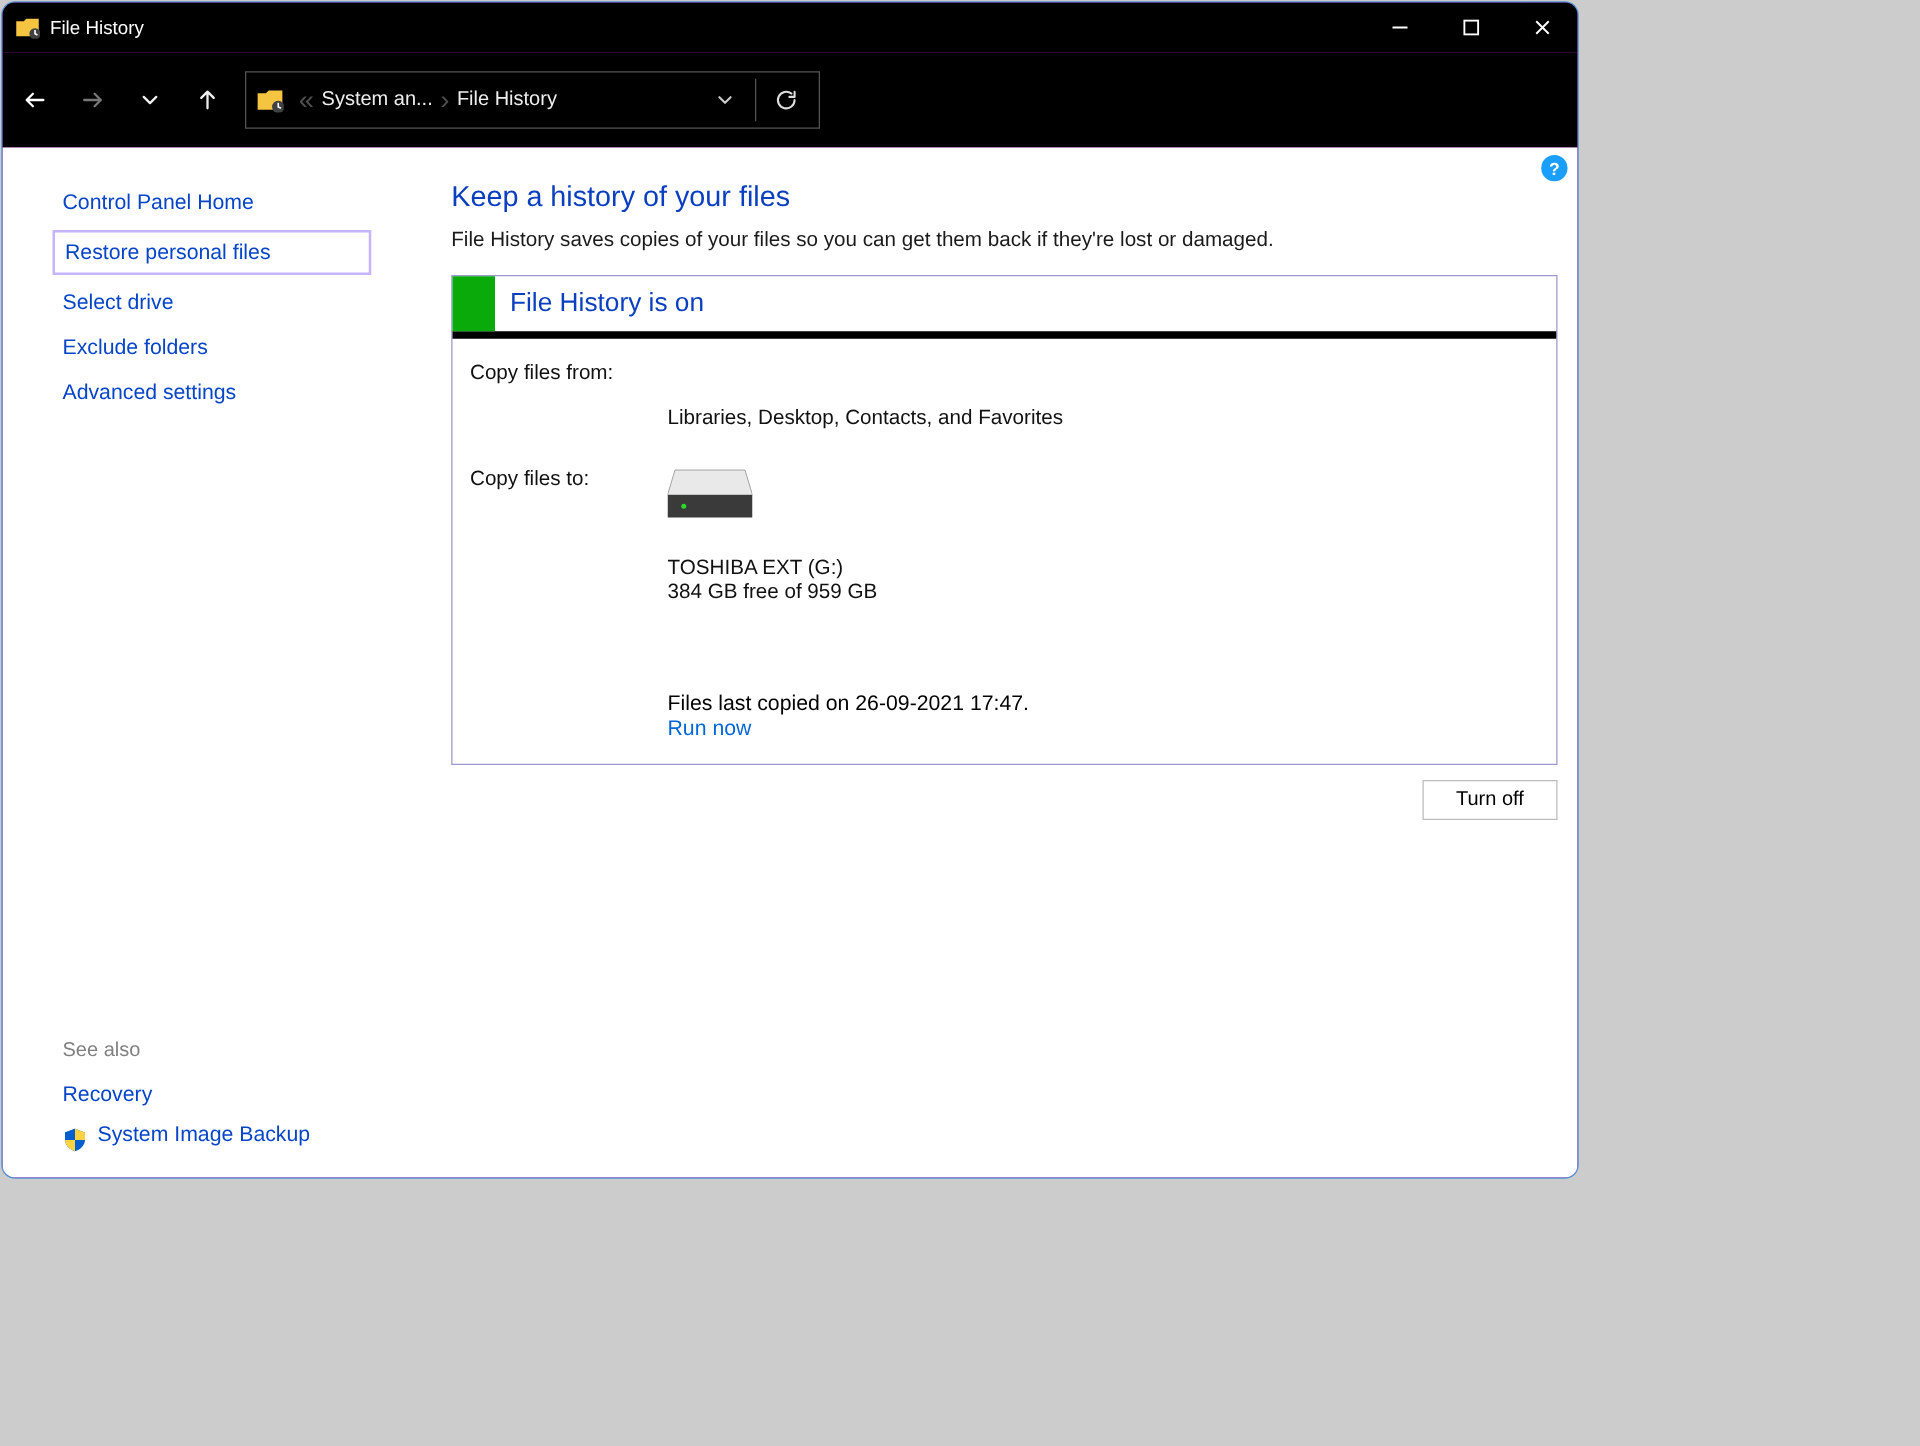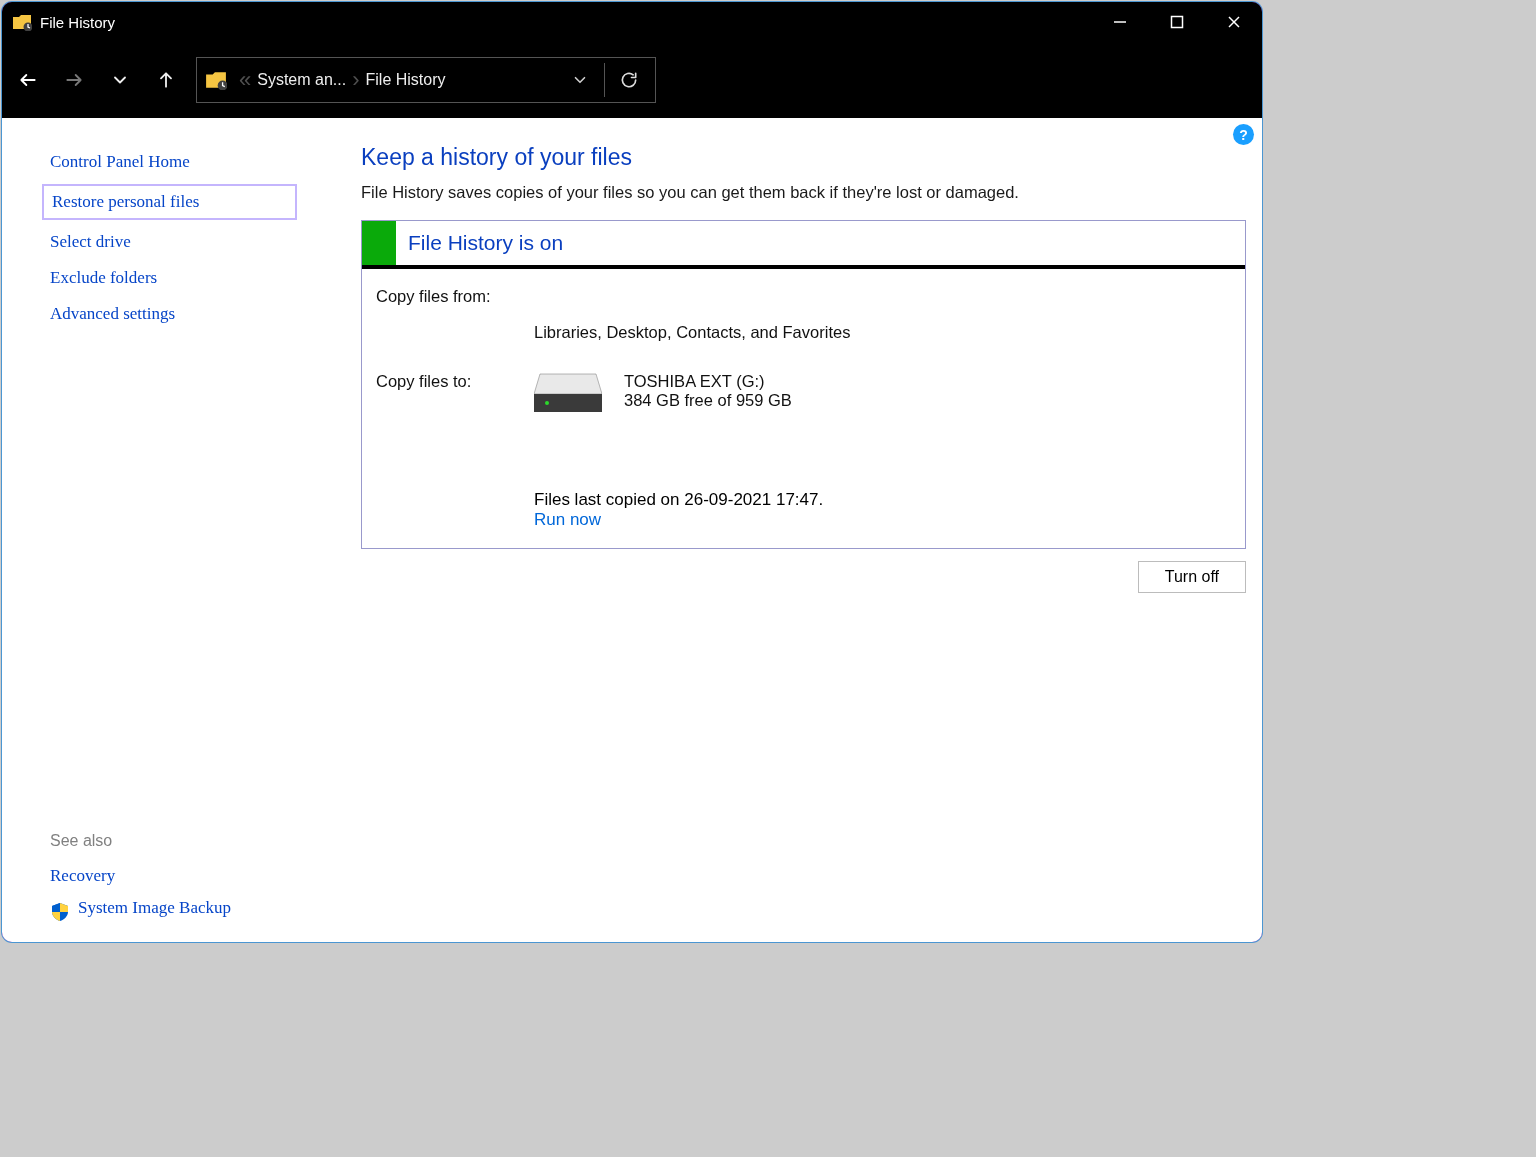--- a/index.html
+++ b/index.html
@@ -108,21 +108,21 @@
       padding: 26px 0 20px 48px;
       display:flex; flex-direction:column;
     }
     .side-link {
       color:#0645c8;
       font-size: 17px;
       padding: 8px 0;
       cursor: pointer;
       text-align:left;
       background:none; border:none;
-      font-family: Liberation Serif, serif;
+      font-family: Liberation Sans, sans-serif;
     }
     .side-link.highlight {
       border: 2px solid #c4b5fd;
       padding: 6px 10px 6px 8px;
       margin: 4px 40px 4px -8px;
     }
     .side-spacer { flex:1; }
     .see-also { color:#808080; font-size: 16px; padding: 8px 0; }
     .shield-row { display:flex; align-items:flex-end; gap: 8px;}
     .shield-icon {
@@ -140,37 +140,37 @@
       margin-bottom: 12px;
     }
     .page-sub { font-size: 16.5px; color:#1a1a1a; margin-bottom: 18px; margin-top: 12px; }
 
     .status-box {
       border: 1px solid #9999cc;
       margin-bottom: 12px;
     }
     .status-head {
       display:flex; align-items:stretch;
-      border-bottom: 4px solid #000000;
+      border-bottom: 6px solid #000000;
     }
     .status-badge {
       width: 34px; background:#0aaa0a;
     }
     .status-title {
       padding: 10px 12px;
       color:#0a3fbf;
       font-size: 21px;
     }
     .status-body { padding: 18px 0 18px 14px; }
     .kv-row { display:flex; margin-bottom: 6px; }
     .kv-label { width: 158px; font-size: 16.5px; color:#111; }
     .kv-val { font-size: 16.5px; color:#111;margin-top:36px; }
 
     .dest-row { display:flex; margin-top: 30px; }
-    .drive-cell { display:flex; gap: 22px; align-items:flex-start; }
+    .drive-cell { display:flex; gap: 22px; align-items:flex-start;flex-direction:column; }
     .drive-icon svg { width: 68px; height: 44px; }
     .drive-lines { font-size: 16.5px; color:#111; }
 
     .last-copied { margin-top: 70px; margin-left: 158px; font-size:17px; }
     .run-now { color:#0067d9; cursor:pointer; }
 
     .action-row { display:flex; justify-content:flex-end; margin-top: 12px; padding-right: 0; }
     .turnoff-btn {
       border: 1px solid #bcbcbc;
       background:#fff;

